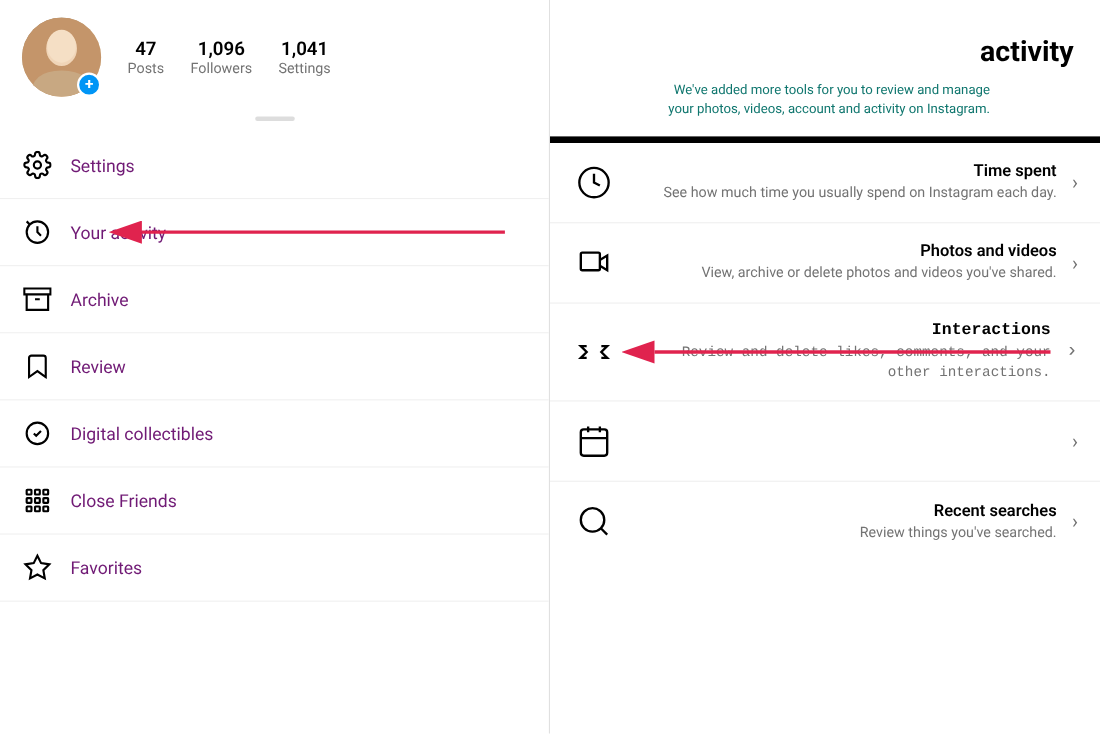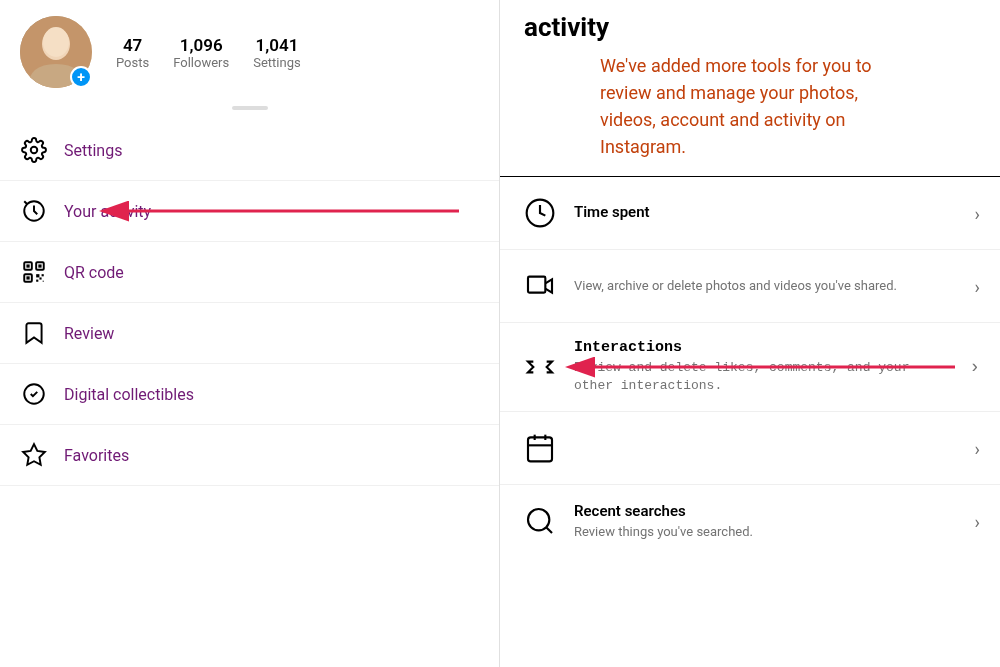--- a/index.html
+++ b/index.html
@@ -157,43 +157,44 @@
     .right-panel {
       width: 500px;
       height: 667px;
       background: #fff;
       display: flex;
       flex-direction: column;
       overflow: hidden;
     }
 
     .right-header {
-      padding: 12px 24px 16px;
-      text-align: left;
-      border-bottom: 1px solid #000000;
+      padding: 32px 24px 16px;
+      text-align: right;
+      border-bottom: 6px solid #000000;
     }
 
     .right-title {
       font-size: 26px;
       font-weight: 700;
       color: #000;
       margin-bottom: 10px;
     }
 
     .right-subtitle {
-      font-size: 18px;
-      color: #c2410c;
+      font-size: 12px;
+      color: #0f766e;
       line-height: 1.5;
       max-width: 300px;
       margin: 0 auto;
     }
 
     .items-list {
       flex: 1;
       overflow: hidden;
+      text-align: right;
     }
 
     .activity-item {
       display: flex;
       align-items: center;
       padding: 16px 20px;
       border-bottom: 1px solid #efefef;
       gap: 14px;
       position: relative;
       cursor: pointer;
@@ -306,59 +307,67 @@
       <svg style="position:absolute;right:20px;top:50%;transform:translateY(-50%);overflow:visible;" width="360" height="30">
         <defs>
           <marker id="arrowhead1" markerWidth="10" markerHeight="7" refX="0" refY="3.5" orient="auto">
             <polygon points="0 0, 10 3.5, 0 7" fill="#e0234e"></polygon>
           </marker>
         </defs>
         <line x1="340" y1="15" x2="10" y2="15" stroke="#e0234e" stroke-width="3" marker-end="url(#arrowhead1)"></line>
       </svg>
     </div>
 
-
-    <div class="menu-item">
-      <div class="menu-icon">
-        <svg viewBox="0 0 24 24">
-          <rect x="3" y="3" width="7" height="7" rx="1"></rect>
-            <rect x="5" y="5" width="3" height="3" fill="#000" stroke="none"></rect>
-          <rect x="14" y="3" width="7" height="7" rx="1"></rect>
-            <rect x="16" y="5" width="3" height="3" fill="#000" stroke="none"></rect>
-          <rect x="3" y="14" width="7" height="7" rx="1"></rect>
-            <rect x="5" y="16" width="3" height="3" fill="#000" stroke="none"></rect>
-          <rect x="14" y="14" width="3" height="3" fill="#000" stroke="none"></rect>
-          <rect x="19" y="14" width="2" height="2" fill="#000" stroke="none"></rect>
-          <rect x="14" y="19" width="2" height="2" fill="#000" stroke="none"></rect>
-          <rect x="17" y="17" width="2" height="2" fill="#000" stroke="none"></rect>
-          <rect x="20" y="20" width="1" height="1" fill="#000" stroke="none"></rect>
-        </svg>
-      </div>
-      <span class="menu-label">QR code</span>
-    </div>
+    <div class="menu-item">
+      <div class="menu-icon">
+        <svg viewBox="0 0 24 24">
+            <path d="M21 8v13H3V8"></path>
+            <path d="M23 3H1v5h22V3z"></path>
+            <path d="M10 12h4"></path>
+          </svg>
+      </div>
+      <span class="menu-label">Archive</span>
+    </div>
+
 
     <div class="menu-item">
       <div class="menu-icon">
         <svg viewBox="0 0 24 24">
             <path d="M19 21l-7-5-7 5V5a2 2 0 0 1 2-2h10a2 2 0 0 1 2 2z"></path>
           </svg>
       </div>
       <span class="menu-label">Review</span>
     </div>
 
     <div class="menu-item">
       <div class="menu-icon">
         <svg viewBox="0 0 24 24">
             <circle cx="12" cy="12" r="9"></circle>
             <path d="M9 12l2 2 4-4"></path>
           </svg>
       </div>
       <span class="menu-label">Digital collectibles</span>
     </div>
 
+    <div class="menu-item">
+      <div class="menu-icon">
+        <svg viewBox="0 0 24 24">
+          <rect x="3" y="3" width="4" height="4" rx="0.5"></rect>
+          <rect x="10" y="3" width="4" height="4" rx="0.5"></rect>
+          <rect x="17" y="3" width="4" height="4" rx="0.5"></rect>
+          <rect x="3" y="10" width="4" height="4" rx="0.5"></rect>
+          <rect x="10" y="10" width="4" height="4" rx="0.5"></rect>
+          <rect x="17" y="10" width="4" height="4" rx="0.5"></rect>
+          <rect x="3" y="17" width="4" height="4" rx="0.5"></rect>
+          <rect x="10" y="17" width="4" height="4" rx="0.5"></rect>
+          <rect x="17" y="17" width="4" height="4" rx="0.5"></rect>
+        </svg>
+      </div>
+      <span class="menu-label">Close Friends</span>
+    </div>
 
     <div class="menu-item">
       <div class="menu-icon">
         <svg viewBox="0 0 24 24">
             <polygon points="12 2 15.09 8.26 22 9.27 17 14.14 18.18 21.02 12 17.77 5.82 21.02 7 14.14 2 9.27 8.91 8.26 12 2"></polygon>
           </svg>
       </div>
       <span class="menu-label">Favorites</span>
     </div>
 
@@ -376,32 +385,34 @@
 
     <div class="activity-item">
       <div class="activity-icon">
         <svg viewBox="0 0 24 24">
             <circle cx="12" cy="12" r="10"></circle>
             <polyline points="12 6 12 12 16 14"></polyline>
           </svg>
       </div>
       <div class="activity-text">
         <div class="activity-title">Time spent</div>
+        <div class="activity-desc">See how much time you usually spend on Instagram each day.</div>
       </div>
       <span class="chevron-right">›</span>
     </div>
 
     <div class="activity-item">
       <div class="activity-icon">
         <svg viewBox="0 0 24 24">
           <rect x="3" y="5" width="13" height="12" rx="1"></rect>
           <path d="M16 10l5-3v10l-5-3"></path>
         </svg>
       </div>
       <div class="activity-text">
+        <div class="activity-title">Photos and videos</div>
         <div class="activity-desc">View, archive or delete photos and videos you've shared.</div>
       </div>
       <span class="chevron-right">›</span>
     </div>
 
     <div class="activity-item interactions-wrapper" style="position:relative;font-family:Liberation Mono, monospace;">
       <div class="activity-icon">
         <svg viewBox="0 0 24 24">
             <path d="M7 16H3l4-4-4-4h4"></path>
             <path d="M17 8h4l-4 4 4 4h-4"></path>

